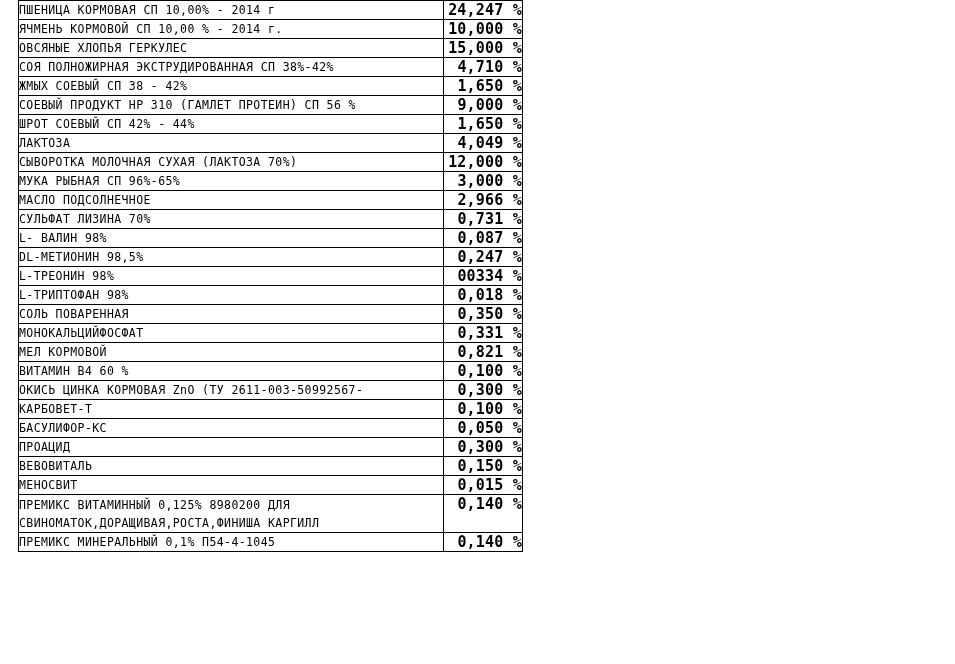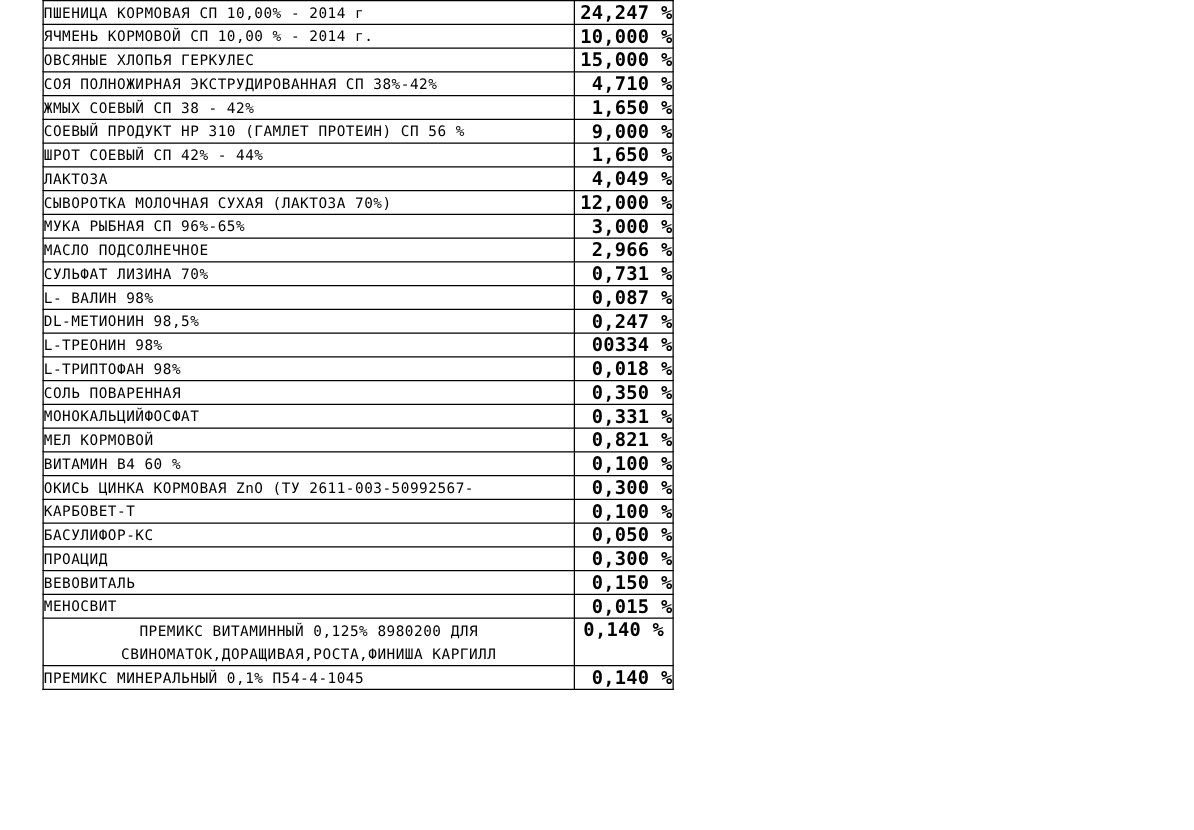--- a/index.html
+++ b/index.html
@@ -8,21 +8,21 @@
     background: #ffffff;
   }
   body {
     width: 955px;
     height: 664px;
     font-family: "DejaVu Sans Mono", monospace;
     overflow: hidden;
   }
   .sheet {
     position: absolute;
-    left: 34px;
+    left: 18px;
     top: 0px;
     width: 504px;
   }
   table.ingredients {
     border-collapse: collapse;
     table-layout: fixed;
     width: 504px;
   }
   table.ingredients td {
     border: 1px solid #000000;
@@ -43,21 +43,20 @@
     width: 78px;
     text-align: right;
     padding-right: 5px;
     font-size: 15px;
     font-weight: bold;
     color: #000000;
     letter-spacing: 0.2px;
   }
   tr.tall td {
     height: 36px;
-    text-align: center;
   }
   tr.tall td.name {
     vertical-align: top;
     line-height: 18px;
     padding-top: 1px;
   }
   tr.tall td.value {
     vertical-align: top;
     padding-top: 1px;
   }

